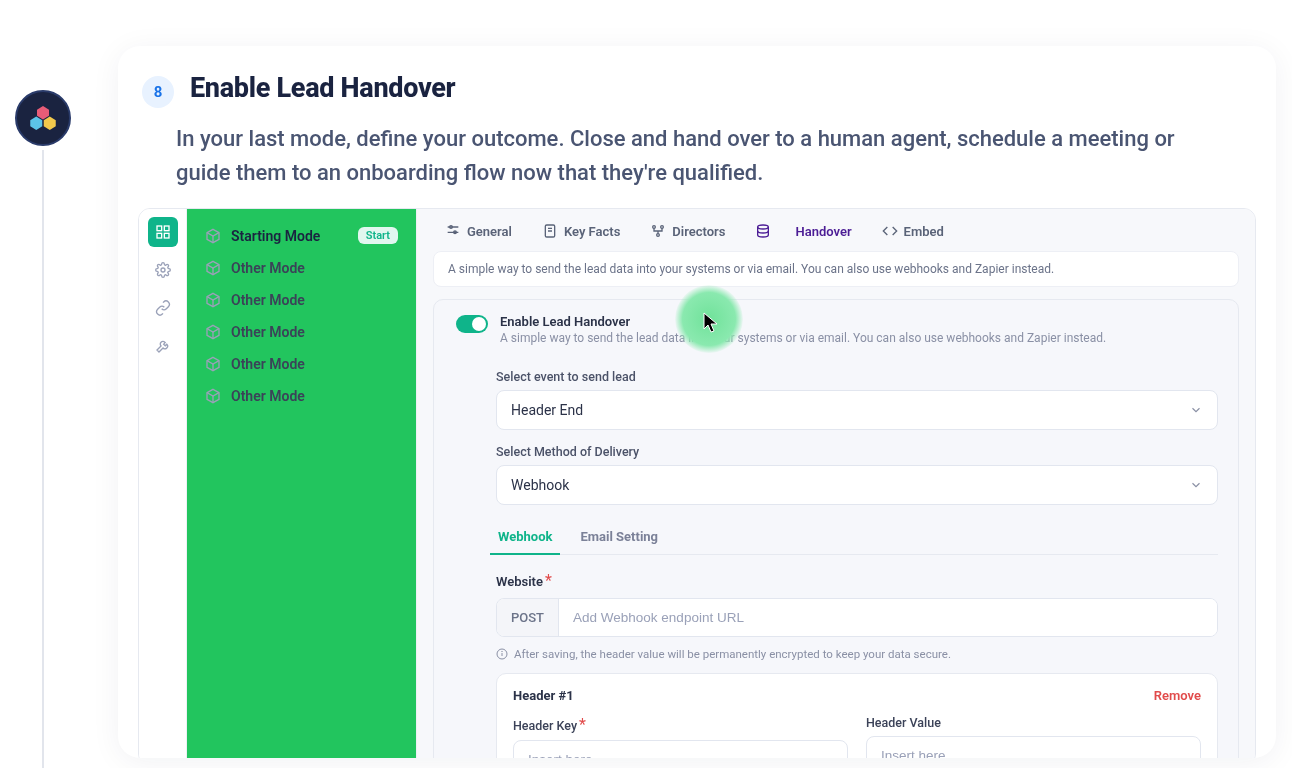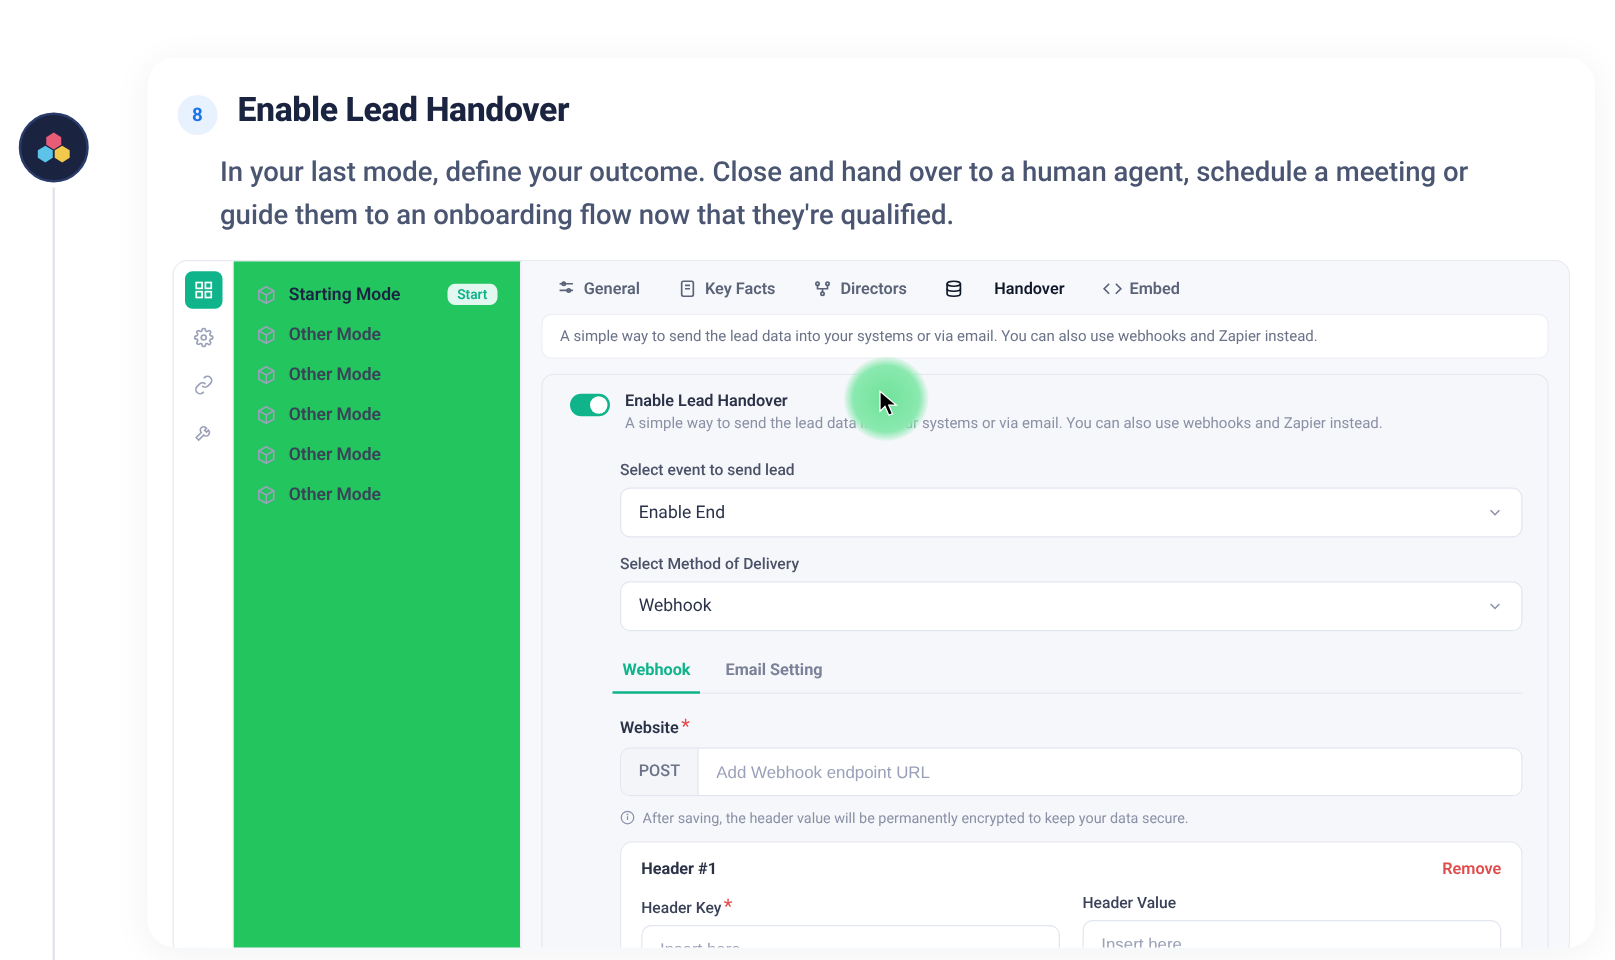--- a/index.html
+++ b/index.html
@@ -159,21 +159,21 @@
   .tab {
     display: flex;
     align-items: center;
     gap: 6px;
     font-size: 13px;
     font-weight: 600;
     color: #5a6378;
     cursor: pointer;
   }
   .tab svg { width: 16px; height: 16px; }
-  .tab.active { color: #0f172a; gap: 24px; }
+  .tab.active { color: #4c1d95; gap: 24px; }
   .desc-strip {
     background: #ffffff;
     border: 1px solid #edeff5;
     border-radius: 8px;
     padding: 10px 14px;
     font-size: 12px;
     color: #6b7389;
     margin: 0 4px 12px;
   }
   .config-card {
@@ -470,21 +470,21 @@
         <div class="toggle-row">
           <div class="toggle"></div>
           <div>
             <div class="toggle-label">Enable Lead Handover</div>
             <div class="toggle-sub">A simple way to send the lead data into your systems or via email. You can also use webhooks and Zapier instead.</div>
           </div>
         </div>
 
         <div class="field-label first">Select event to send lead</div>
         <div class="select-box">
-          <span>Enable End</span>
+          <span>Header End</span>
           <svg class="chev" width="14" height="14" viewBox="0 0 24 24" fill="none" stroke="currentColor" stroke-width="2">
               <polyline points="6 9 12 15 18 9"></polyline>
             </svg>
         </div>
 
         <div class="field-label">Select Method of Delivery</div>
         <div class="select-box">
           <span>Webhook</span>
           <svg class="chev" width="14" height="14" viewBox="0 0 24 24" fill="none" stroke="currentColor" stroke-width="2">
               <polyline points="6 9 12 15 18 9"></polyline>

